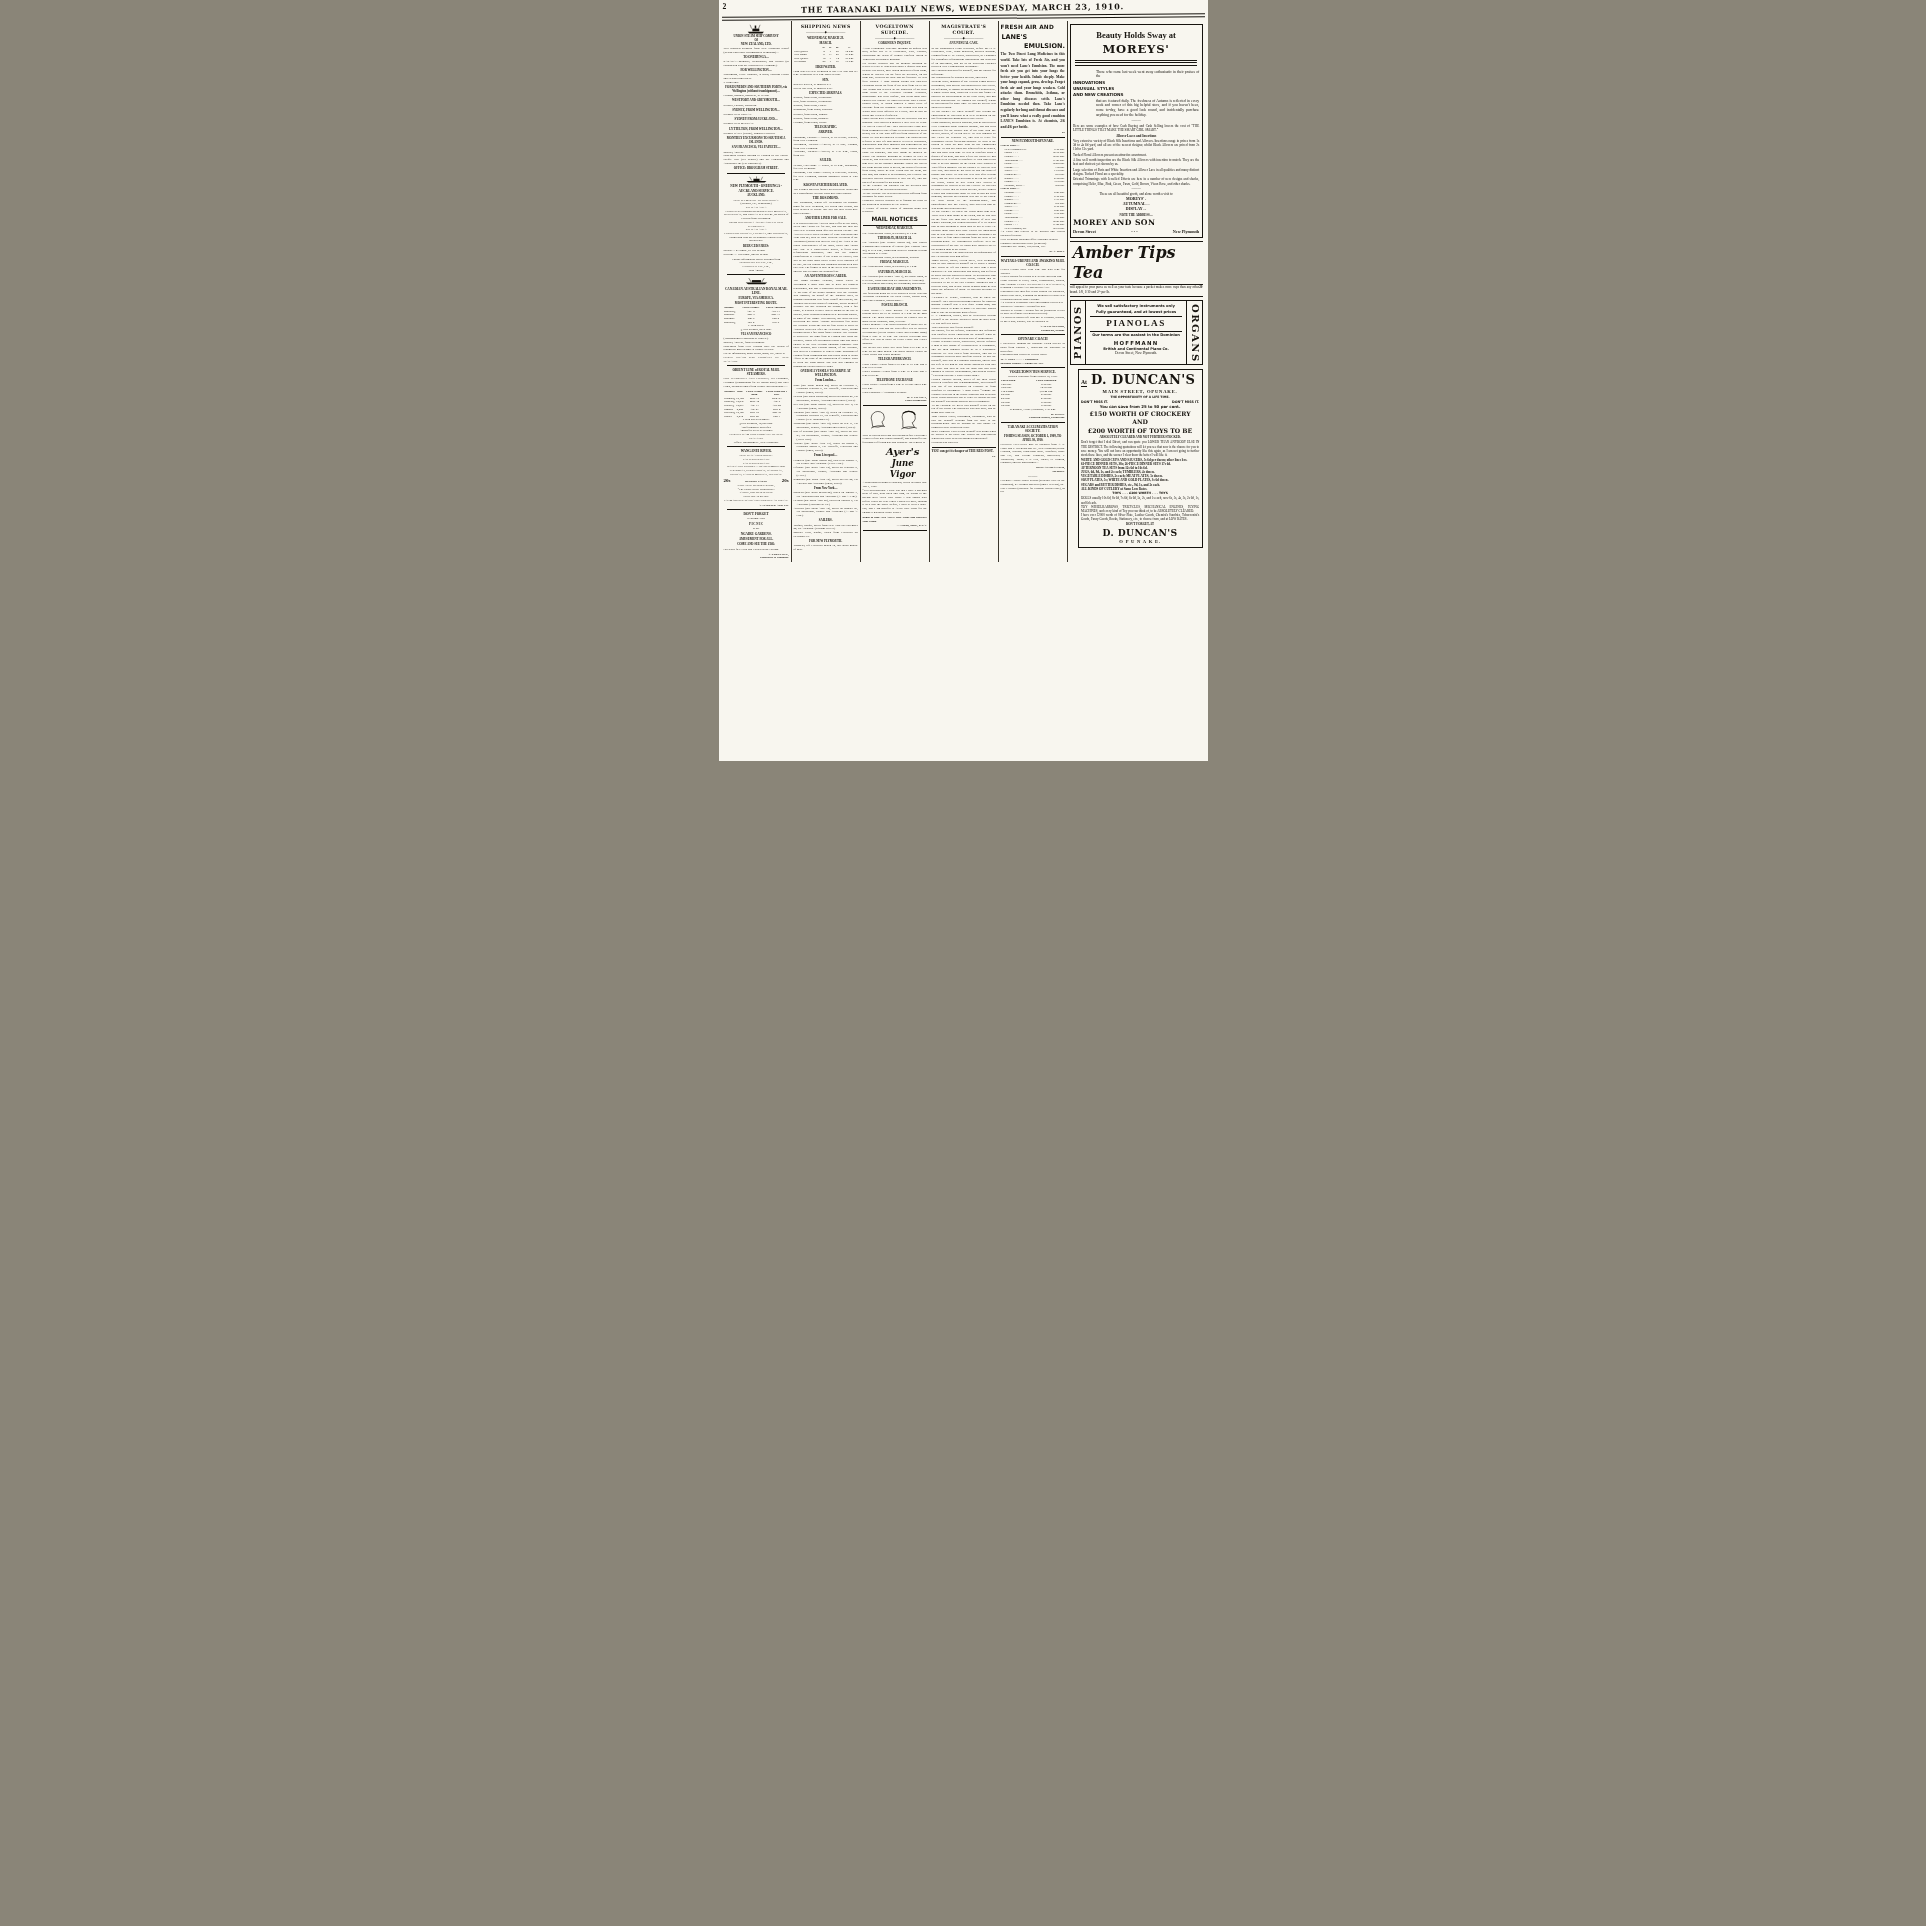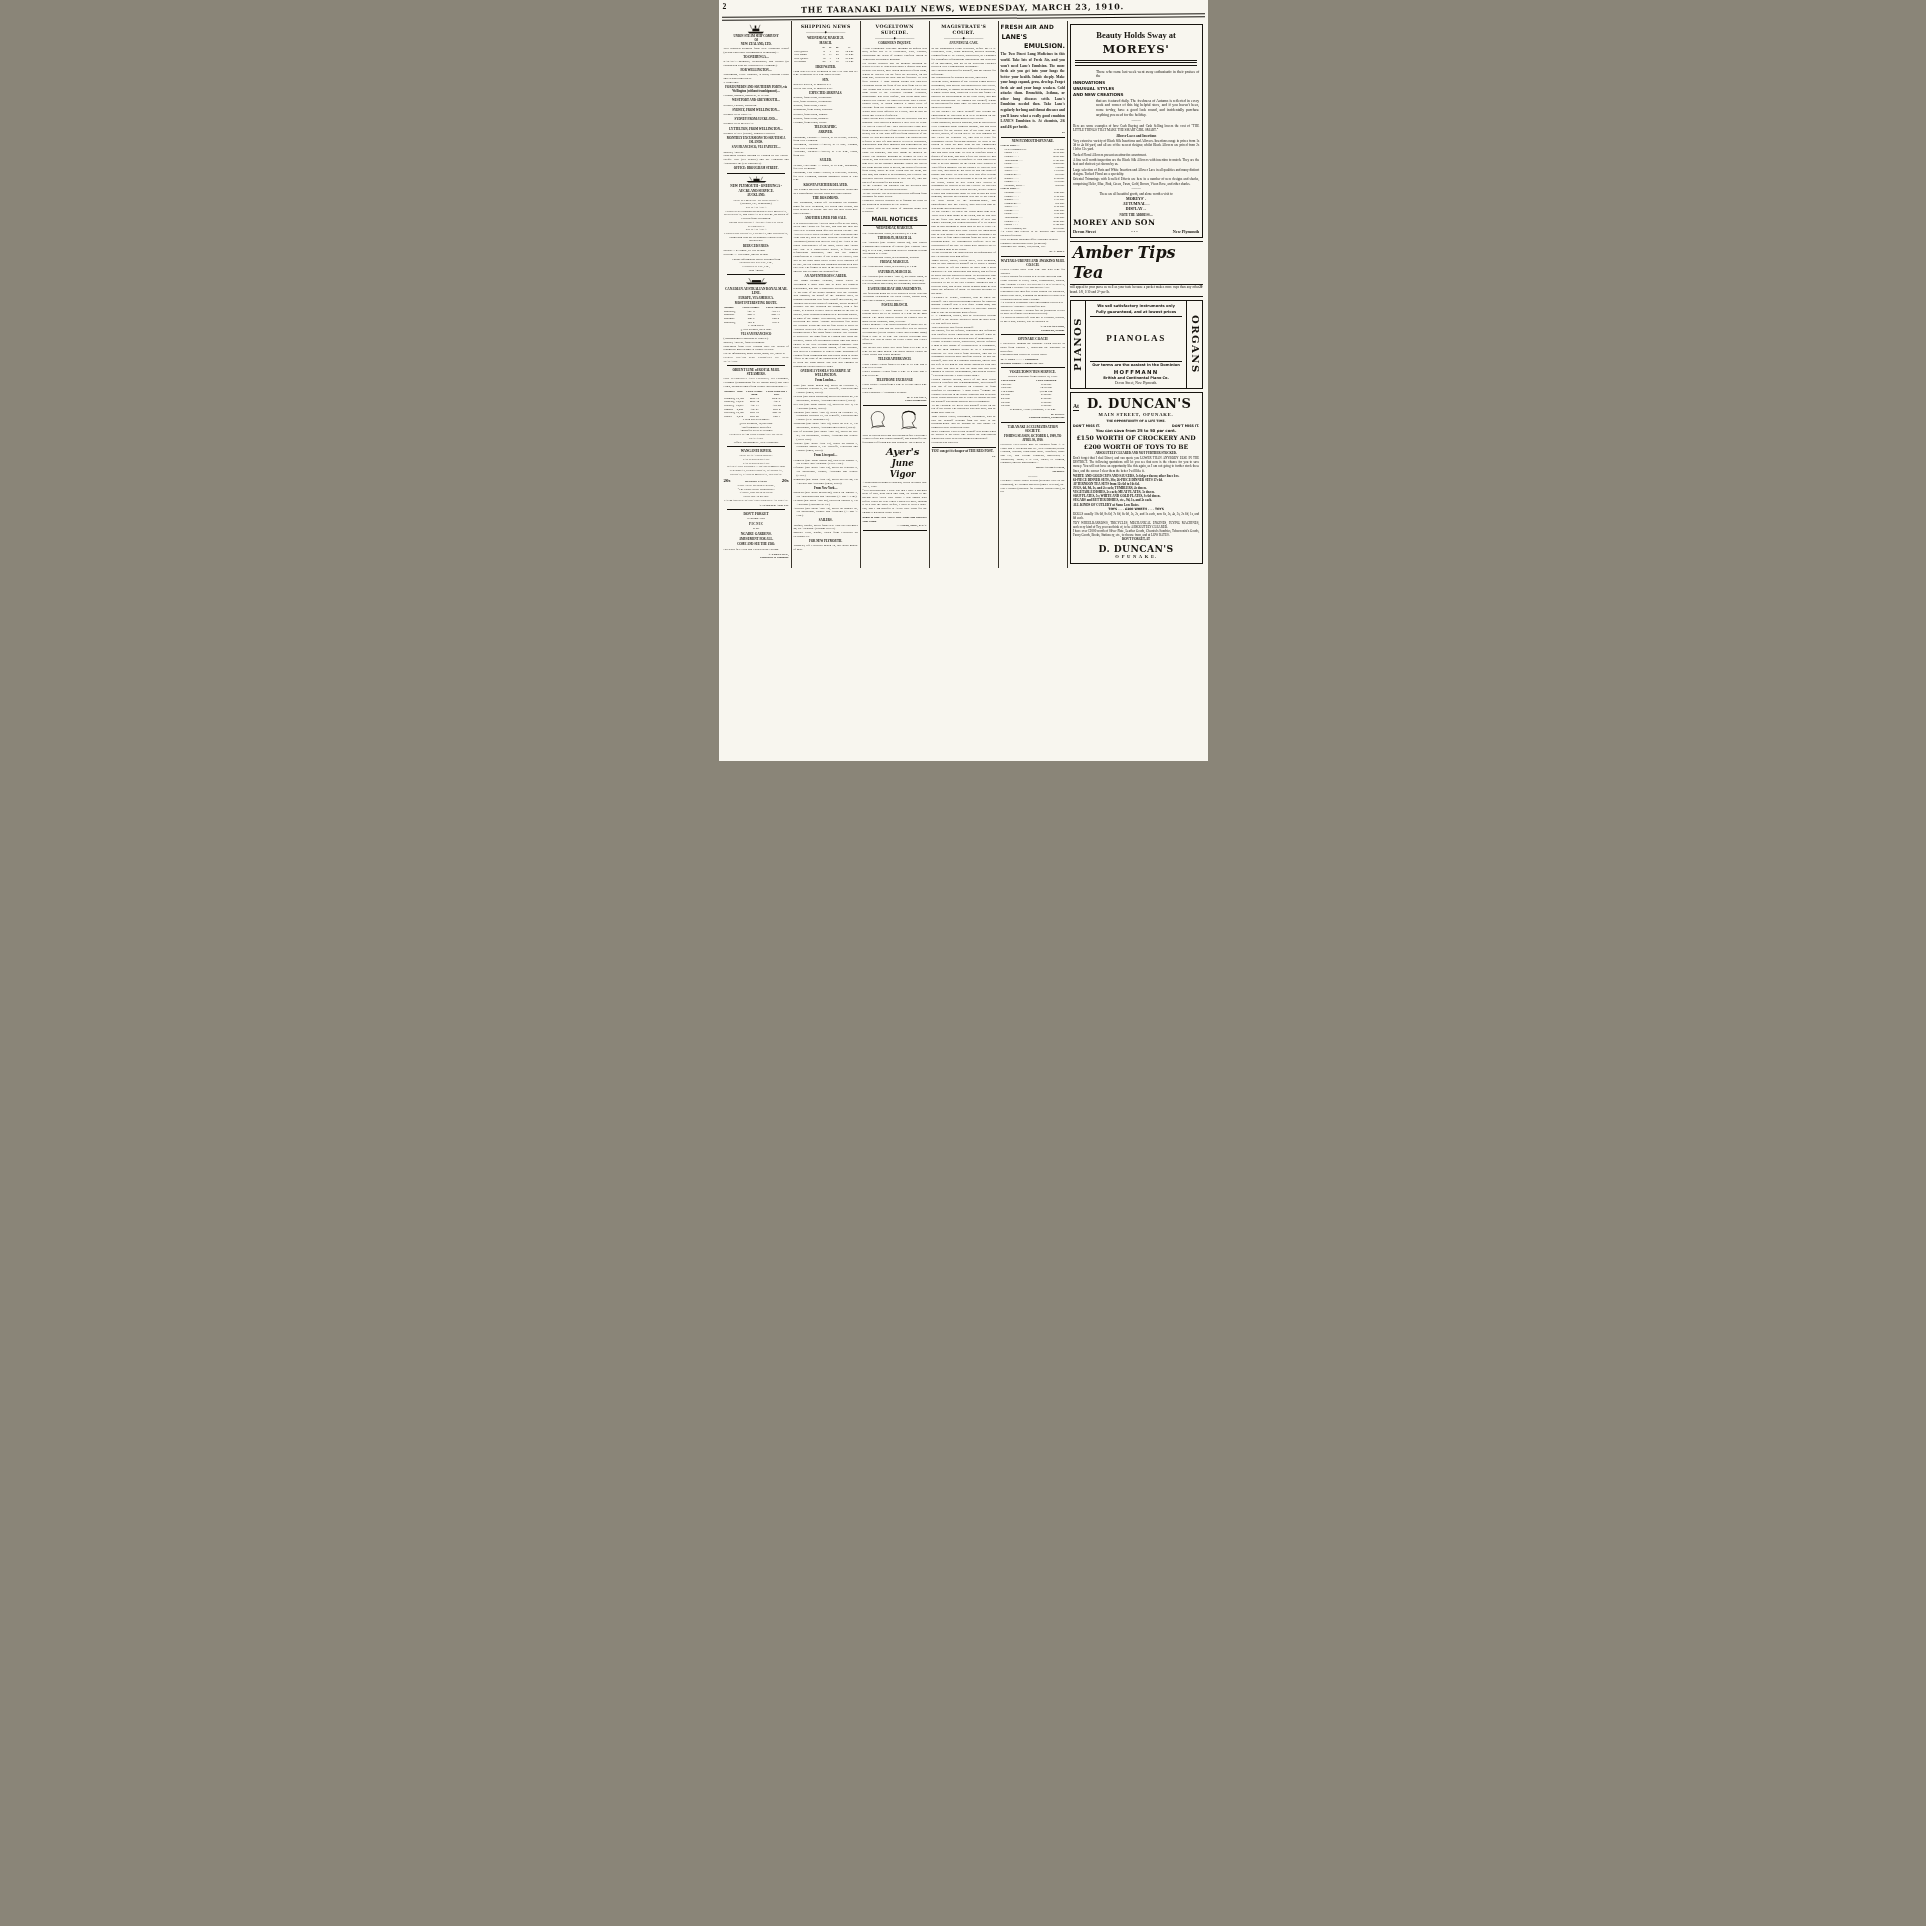--- a/index.html
+++ b/index.html
@@ -46,21 +46,21 @@
   .mor-close{font-weight:bold;font-size:3.9px;white-space:pre-line;text-align:center;}
   .morey-firm{font-family:"DejaVu Serif",serif;font-weight:bold;font-size:7.7px;text-align:left;letter-spacing:0.4px;margin:0.8px 0;}
   .amber{font-family:"DejaVu Serif",serif;font-style:italic;font-weight:bold;font-size:16px;
          border-top:1.2px solid #17140f;border-bottom:0.4px solid #17140f;padding:0.8px 3.1px;}
   .amber-row{display:flex;align-items:center;gap:3.9px;}
   .pianobox{border:0.8px solid #17140f;margin:3.1px 0;display:flex;align-items:stretch;}
   .vert{writing-mode:vertical-rl;font-family:"DejaVu Serif",serif;font-weight:bold;font-size:10px;
         letter-spacing:1.5px;padding:2.3px 0.8px;text-align:center;}
   .vert.flip{transform:rotate(180deg);}
   .pianomid{flex:1;border-left:0.8px solid #17140f;border-right:0.8px solid #17140f;padding:3.1px 3.9px;text-align:center;}
-  .pianolas{font-family:"Liberation Serif",serif;font-weight:bold;font-size:9.2px;letter-spacing:1.5px;margin:16px 0;}
+  .pianolas{font-family:"Liberation Serif",serif;font-weight:bold;font-size:9.2px;letter-spacing:1.5px;margin:1px 0;}
   .hoffmann{font-family:"DejaVu Sans",sans-serif;font-weight:bold;font-size:5.4px;letter-spacing:1.2px;margin:1.5px 0 0 0;}
   .duncan-name{font-family:"DejaVu Serif",serif;font-weight:bold;font-size:13px;text-align:center;letter-spacing:0.4px;margin:0;}
   .duncan-sub{font-weight:bold;font-size:4.6px;text-align:center;letter-spacing:0.8px;}
   .dunc-big{font-family:"DejaVu Serif",serif;font-weight:bold;font-size:6.2px;text-align:center;margin:0.8px 0;}
   .bold{font-weight:bold;}
   .sans{font-family:"DejaVu Sans",sans-serif;}
   .lane1{font-family:"DejaVu Sans",sans-serif;font-weight:bold;font-size:5.8px;text-align:left;letter-spacing:0.2px;margin:0.8px 0;}
   .lane2{font-family:"DejaVu Sans",sans-serif;font-weight:bold;font-size:6.5px;margin:1.5px 0 0.8px 0.8px;}
   .lane3{font-family:"DejaVu Sans",sans-serif;font-weight:bold;font-size:6.5px;text-align:right;margin:0 0 2.3px 0;}
   .lanebody{font-size:3.6px;line-height:1.55;text-align:justify;font-weight:bold;font-family:"Liberation Serif",serif;}
@@ -726,21 +726,21 @@
           <div class="pianolas">PIANOLAS</div>
           <div class="inkline"></div>
           <p class="para ctr bold sans" style="font-size:3.7px;">Our terms are the easiest in the Dominion</p>
           <div class="hoffmann">HOFFMANN</div>
           <div class="ctr bold sans" style="font-size:3.5px;">British and Continental Piano Co.</div>
           <div class="ctr" style="font-size:3.5px;">Devon Street, New Plymouth.</div>
         </div>
         <div class="vert">ORGANS</div>
       </div>
 
-      <div class="adbox" style="border-width:1.5px;">
+      <div class="adbox" style="border-width:1.5px;margin-left:8px;">
         <div class="spread">
           <span class="bigcap" style="font-size:5.8px;border-bottom:0.8px solid #17140f;">At</span>
           <span class="duncan-name" style="flex:1;">D. DUNCAN'S</span>
         </div>
         <div class="duncan-sub">MAIN STREET, OPUNAKE.</div>
         <div class="h3 sans">THE OPPORTUNITY OF A LIFE TIME.</div>
         <div class="spread bold sans" style="font-size:3.3px;">
           <span>DON'T MISS IT.</span>
           <span>DON'T MISS IT.</span>
         </div>

